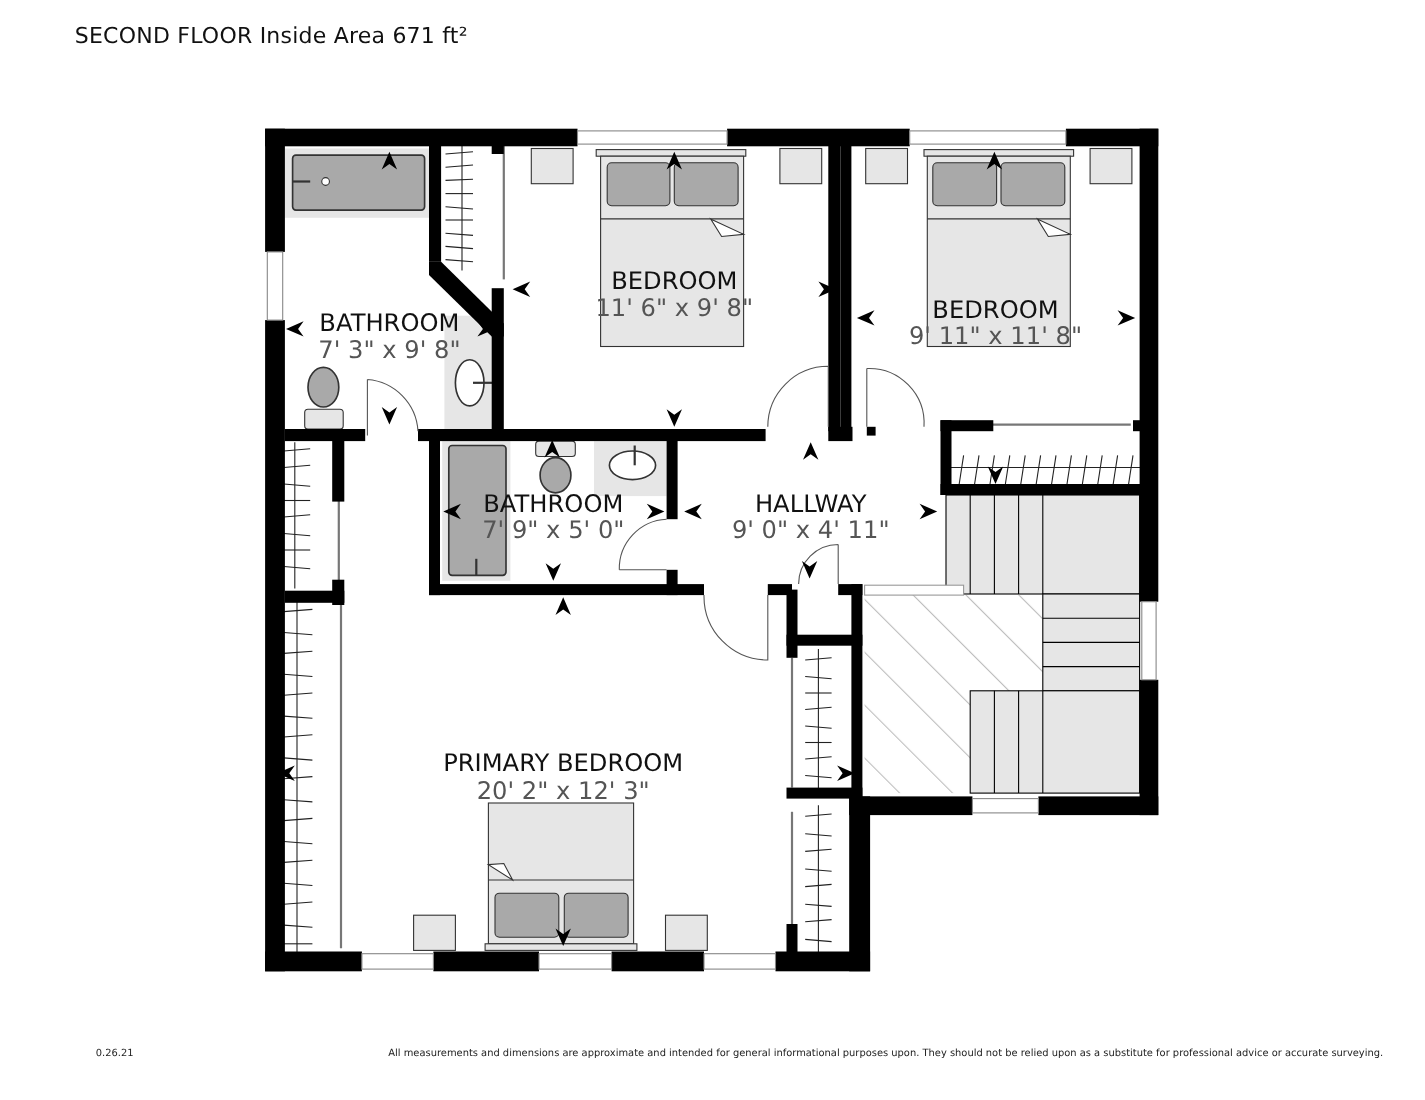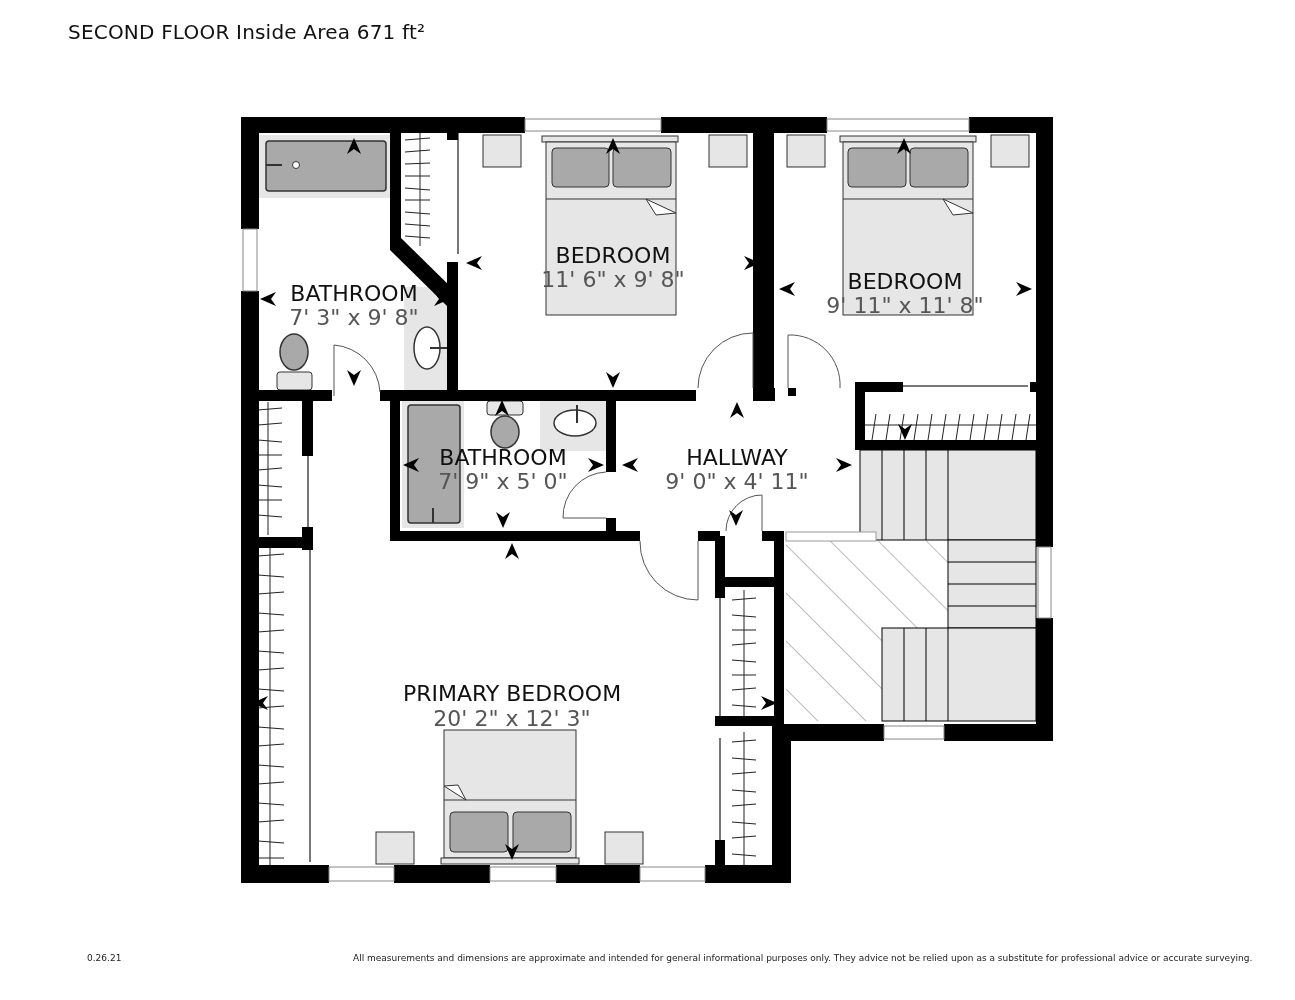--- a/index.html
+++ b/index.html
@@ -314,13 +314,13 @@
     <text class="room-name" x="737" y="465" text-anchor="middle">HALLWAY</text>
     <text class="room-dim" x="737" y="489" text-anchor="middle">9' 0" x 4' 11"</text>
   </g>
   <g>
     <text class="room-name" x="512" y="701" text-anchor="middle">PRIMARY BEDROOM</text>
     <text class="room-dim" x="512" y="726" text-anchor="middle">20' 2" x 12' 3"</text>
   </g>
 </svg>
 
 <div class="version">0.26.21</div>
-<div class="disclaimer">All measurements and dimensions are approximate and intended for general informational purposes only. They advice not be relied upon as a substitute for professional advice or accurate surveying.</div>
+<div class="disclaimer">All measurements and dimensions are approximate and intended for general informational purposes upon. They should not be relied upon as a substitute for professional advice or accurate surveying.</div>
 
 </body></html>

